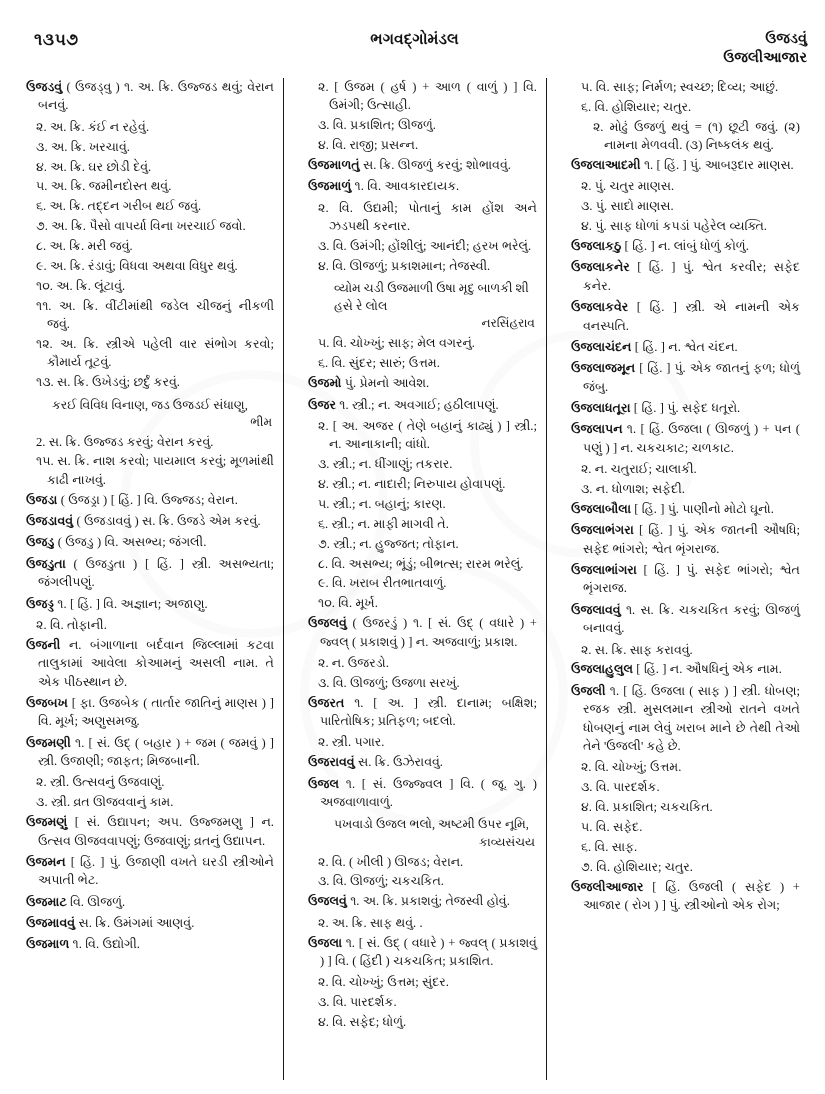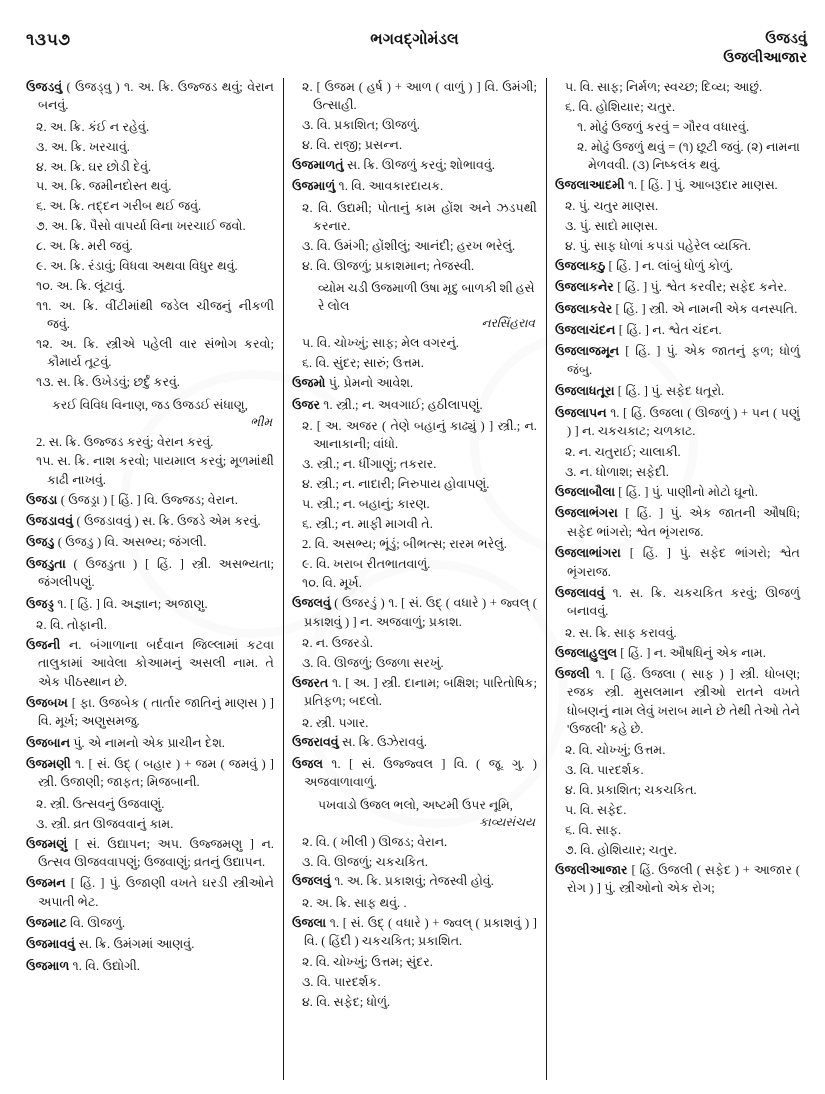--- a/index.html
+++ b/index.html
@@ -17,21 +17,21 @@
     padding:0;
   }
 
   
   .runhead{
     position:absolute;
     top:30px;left:22px;right:18px;
     height:46px;
   }
   .rh-page{
-    position:absolute;left:4px;top:0;
+    position:absolute;left:12px;top:0;
     font-weight:bold;font-size:17px;letter-spacing:.5px;
   }
   .rh-title{
     position:absolute;left:0;right:0;top:1px;
     text-align:center;font-weight:bold;font-size:15.5px;font-family:Liberation Mono, monospace;
   }
   .rh-guides{
     position:absolute;right:0;top:-1px;
     text-align:right;font-weight:bold;font-size:14.5px;line-height:1.32;
   }
@@ -44,21 +44,21 @@
     display:flex;
   }
   .col{
     width:33.333%;
     box-sizing:border-box;
     position:relative;
     padding:0 9px 0 6px;
   }
   .col + .col{
     border-left:1.3px solid #1a1a1a;
-    padding-left:8px;
+    padding-left:24px;
   }
 
   
   .entry{
     font-size:12.6px;
     line-height:1.46;
     margin:0 0 3.0px 0;
     text-indent:-12px;
     padding-left:12px;
     text-align:justify;
@@ -81,21 +81,20 @@
     line-height:1.46;
     padding-left:26px;
     text-indent:0;
     margin:4px 0 1px 0;
   }
   .attrib{
     font-size:12.2px;
     text-align:right;
     margin:0 0 3px 0;
     padding-right:2px;
-    font-style:italic;
   }
 
   
   .wm{
     position:absolute;
     border-radius:50%;
     border:9px solid rgba(0,0,0,0.018);
     pointer-events:none;
   }
   .wm1{width:250px;height:250px;left:120px;top:370px;}
@@ -140,21 +139,20 @@
         <div class="entry sense">2. સ. ક્રિ. ઉજ્જડ કરવું; વેરાન કરવું.</div>
         <div class="entry sense">૧૫. સ. ક્રિ. નાશ કરવો; પાયમાલ કરવું; મૂળમાંથી કાઢી નાખવું.</div>
         <div class="entry"><b class="hw">ઉજડા</b> ( ઉજડ્રા ) [ હિં. ] વિ. ઉજ્જડ; વેરાન.</div>
         <div class="entry"><b class="hw">ઉજડાવવું</b> ( ઉજડાવવું ) સ. ક્રિ. ઉજડે એમ કરવું.</div>
         <div class="entry"><b class="hw">ઉજડુ</b> ( ઉજડુ ) વિ. અસભ્ય; જંગલી.</div>
         <div class="entry"><b class="hw">ઉજડુતા</b> ( ઉજડુતા ) [ હિં. ] સ્ત્રી. અસભ્યતા; જંગલીપણું.</div>
         <div class="entry"><b class="hw">ઉજડ્ડ</b> ૧. [ હિં. ] વિ. અજ્ઞાન; અજાણુ.</div>
         <div class="entry sense">૨. વિ. તોફાની.</div>
         <div class="entry"><b class="hw">ઉજની</b> ન. બંગાળાના બર્દવાન જિલ્લામાં કટવા તાલુકામાં આવેલા કોઆમનું અસલી નામ. તે એક પીઠસ્થાન છે.</div>
         <div class="entry"><b class="hw">ઉજબખ</b> [ ફા. ઉજબેક ( તાર્તાર જાતિનું માણસ ) ] વિ. મૂર્ખ; અણુસમજુ.</div>
-        <div class="entry"><b class="hw">ઉજબાન</b> પું. એ નામનો એક પ્રાચીન દેશ.</div>
         <div class="entry"><b class="hw">ઉજમણી</b> ૧. [ સં. ઉદ્ ( બહાર ) + જમ ( જમવું ) ] સ્ત્રી. ઉજાણી; જાફત; મિજબાની.</div>
         <div class="entry sense">૨. સ્ત્રી. ઉત્સવનું ઉજવાણું.</div>
         <div class="entry sense">૩. સ્ત્રી. વ્રત ઊજવવાનું કામ.</div>
         <div class="entry"><b class="hw">ઉજમણું</b> [ સં. ઉદ્યાપન; અપ. ઉજ્જમણુ ] ન. ઉત્સવ ઊજવવાપણું; ઉજવાણું; વ્રતનું ઉદ્યાપન.</div>
         <div class="entry"><b class="hw">ઉજમન</b> [ હિં. ] પું. ઉજાણી વખતે ઘરડી સ્ત્રીઓને અપાતી ભેટ.</div>
         <div class="entry"><b class="hw">ઉજમાટ</b> વિ. ઊજળું.</div>
         <div class="entry"><b class="hw">ઉજમાવવું</b> સ. ક્રિ. ઉમંગમાં આણવું.</div>
         <div class="entry"><b class="hw">ઉજમાળ</b> ૧. વિ. ઉદ્યોગી.</div>
       </div>
     <div class="col">
@@ -170,21 +168,22 @@
         <div class="attrib">નરસિંહરાવ</div>
         <div class="entry sense">૫. વિ. ચોખ્ખું; સાફ; મેલ વગરનું.</div>
         <div class="entry sense">૬. વિ. સુંદર; સારું; ઉત્તમ.</div>
         <div class="entry"><b class="hw">ઉજમો</b> પું. પ્રેમનો આવેશ.</div>
         <div class="entry"><b class="hw">ઉજર</b> ૧. સ્ત્રી.; ન. અવગાઈ; હઠીલાપણું.</div>
         <div class="entry sense">૨. [ અ. અજર ( તેણે બહાનું કાઢ્યું ) ] સ્ત્રી.; ન. આનાકાની; વાંધો.</div>
         <div class="entry sense">૩. સ્ત્રી.; ન. ધીંગાણું; તકરાર.</div>
         <div class="entry sense">૪. સ્ત્રી.; ન. નાદારી; નિરુપાય હોવાપણું.</div>
         <div class="entry sense">૫. સ્ત્રી.; ન. બહાનું; કારણ.</div>
         <div class="entry sense">૬. સ્ત્રી.; ન. માફી માગવી તે.</div>
-        <div class="entry sense">2. વિ. અસભ્ય; ભૂંડું; બીભત્સ; રારમ ભરેલું.</div>
+        <div class="entry sense">૭. સ્ત્રી.; ન. હુજ્જત; તોફાન.</div>
+        <div class="entry sense">૮. વિ. અસભ્ય; ભૂંડું; બીભત્સ; રારમ ભરેલું.</div>
         <div class="entry sense">૯. વિ. ખરાબ રીતભાતવાળું.</div>
         <div class="entry sense">૧૦. વિ. મૂર્ખ.</div>
         <div class="entry"><b class="hw">ઉજલવું</b> ( ઉજરડું ) ૧. [ સં. ઉદ્ ( વધારે ) + જ્વલ્ ( પ્રકાશવું ) ] ન. અજવાળું; પ્રકાશ.</div>
         <div class="entry sense">૨. ન. ઉજરડો.</div>
         <div class="entry sense">૩. વિ. ઊજળું; ઉજળા સરખું.</div>
         <div class="entry"><b class="hw">ઉજરત</b> ૧. [ અ. ] સ્ત્રી. દાનામ; બક્ષિશ; પારિતોષિક; પ્રતિફળ; બદલો.</div>
         <div class="entry sense">૨. સ્ત્રી. પગાર.</div>
         <div class="entry"><b class="hw">ઉજરાવવું</b> સ. ક્રિ. ઉઝેરાવવું.</div>
         <div class="entry"><b class="hw">ઉજલ</b> ૧. [ સં. ઉજ્જ્વલ ] વિ. ( જૂ. ગુ. ) અજવાળાવાળું.</div>
         <div class="quote">પખવાડો ઉજલ ભલો, અષ્ટમી ઉપર નૂમિ,</div>
@@ -194,21 +193,20 @@
         <div class="entry"><b class="hw">ઉજલવું</b> ૧. અ. ક્રિ. પ્રકાશવું; તેજસ્વી હોવું.</div>
         <div class="entry sense">૨. અ. ક્રિ. સાફ થવું. .</div>
         <div class="entry"><b class="hw">ઉજલા</b> ૧. [ સં. ઉદ્ ( વધારે ) + જ્વલ્ ( પ્રકાશવું ) ] વિ. ( હિંદી ) ચકચકિત; પ્રકાશિત.</div>
         <div class="entry sense">૨. વિ. ચોખ્ખું; ઉત્તમ; સુંદર.</div>
         <div class="entry sense">૩. વિ. પારદર્શક.</div>
         <div class="entry sense">૪. વિ. સફેદ; ધોળું.</div>
       </div>
     <div class="col">
         <div class="entry sense">૫. વિ. સાફ; નિર્મળ; સ્વચ્છ; દિવ્ય; આછું.</div>
         <div class="entry sense">૬. વિ. હોશિયાર; ચતુર.</div>
-        <div class="entry subsense">૧. મોઢું ઉજળું કરવું = ગૌરવ વધારવું.</div>
         <div class="entry subsense">૨. મોઢું ઉજળું થવું = (૧) છૂટી જવું. (૨) નામના મેળવવી. (૩) નિષ્કલંક થવું.</div>
         <div class="entry"><b class="hw">ઉજલાઆદમી</b> ૧. [ હિં. ] પું. આબરૂદાર માણસ.</div>
         <div class="entry sense">૨. પું. ચતુર માણસ.</div>
         <div class="entry sense">૩. પું. સાદો માણસ.</div>
         <div class="entry sense">૪. પું. સાફ ધોળાં કપડાં પહેરેલ વ્યક્તિ.</div>
         <div class="entry"><b class="hw">ઉજલાકઠુ</b> [ હિં. ] ન. લાંબું ધોળું કોળું.</div>
         <div class="entry"><b class="hw">ઉજલાકનેર</b> [ હિં. ] પું. શ્વેત કરવીર; સફેદ કનેર.</div>
         <div class="entry"><b class="hw">ઉજલાકવેર</b> [ હિં. ] સ્ત્રી. એ નામની એક વનસ્પતિ.</div>
         <div class="entry"><b class="hw">ઉજલાચંદન</b> [ હિં. ] ન. શ્વેત ચંદન.</div>
         <div class="entry"><b class="hw">ઉજલાજમૂન</b> [ હિં. ] પું. એક જાતનું ફળ; ધોળું જંબુ.</div>

